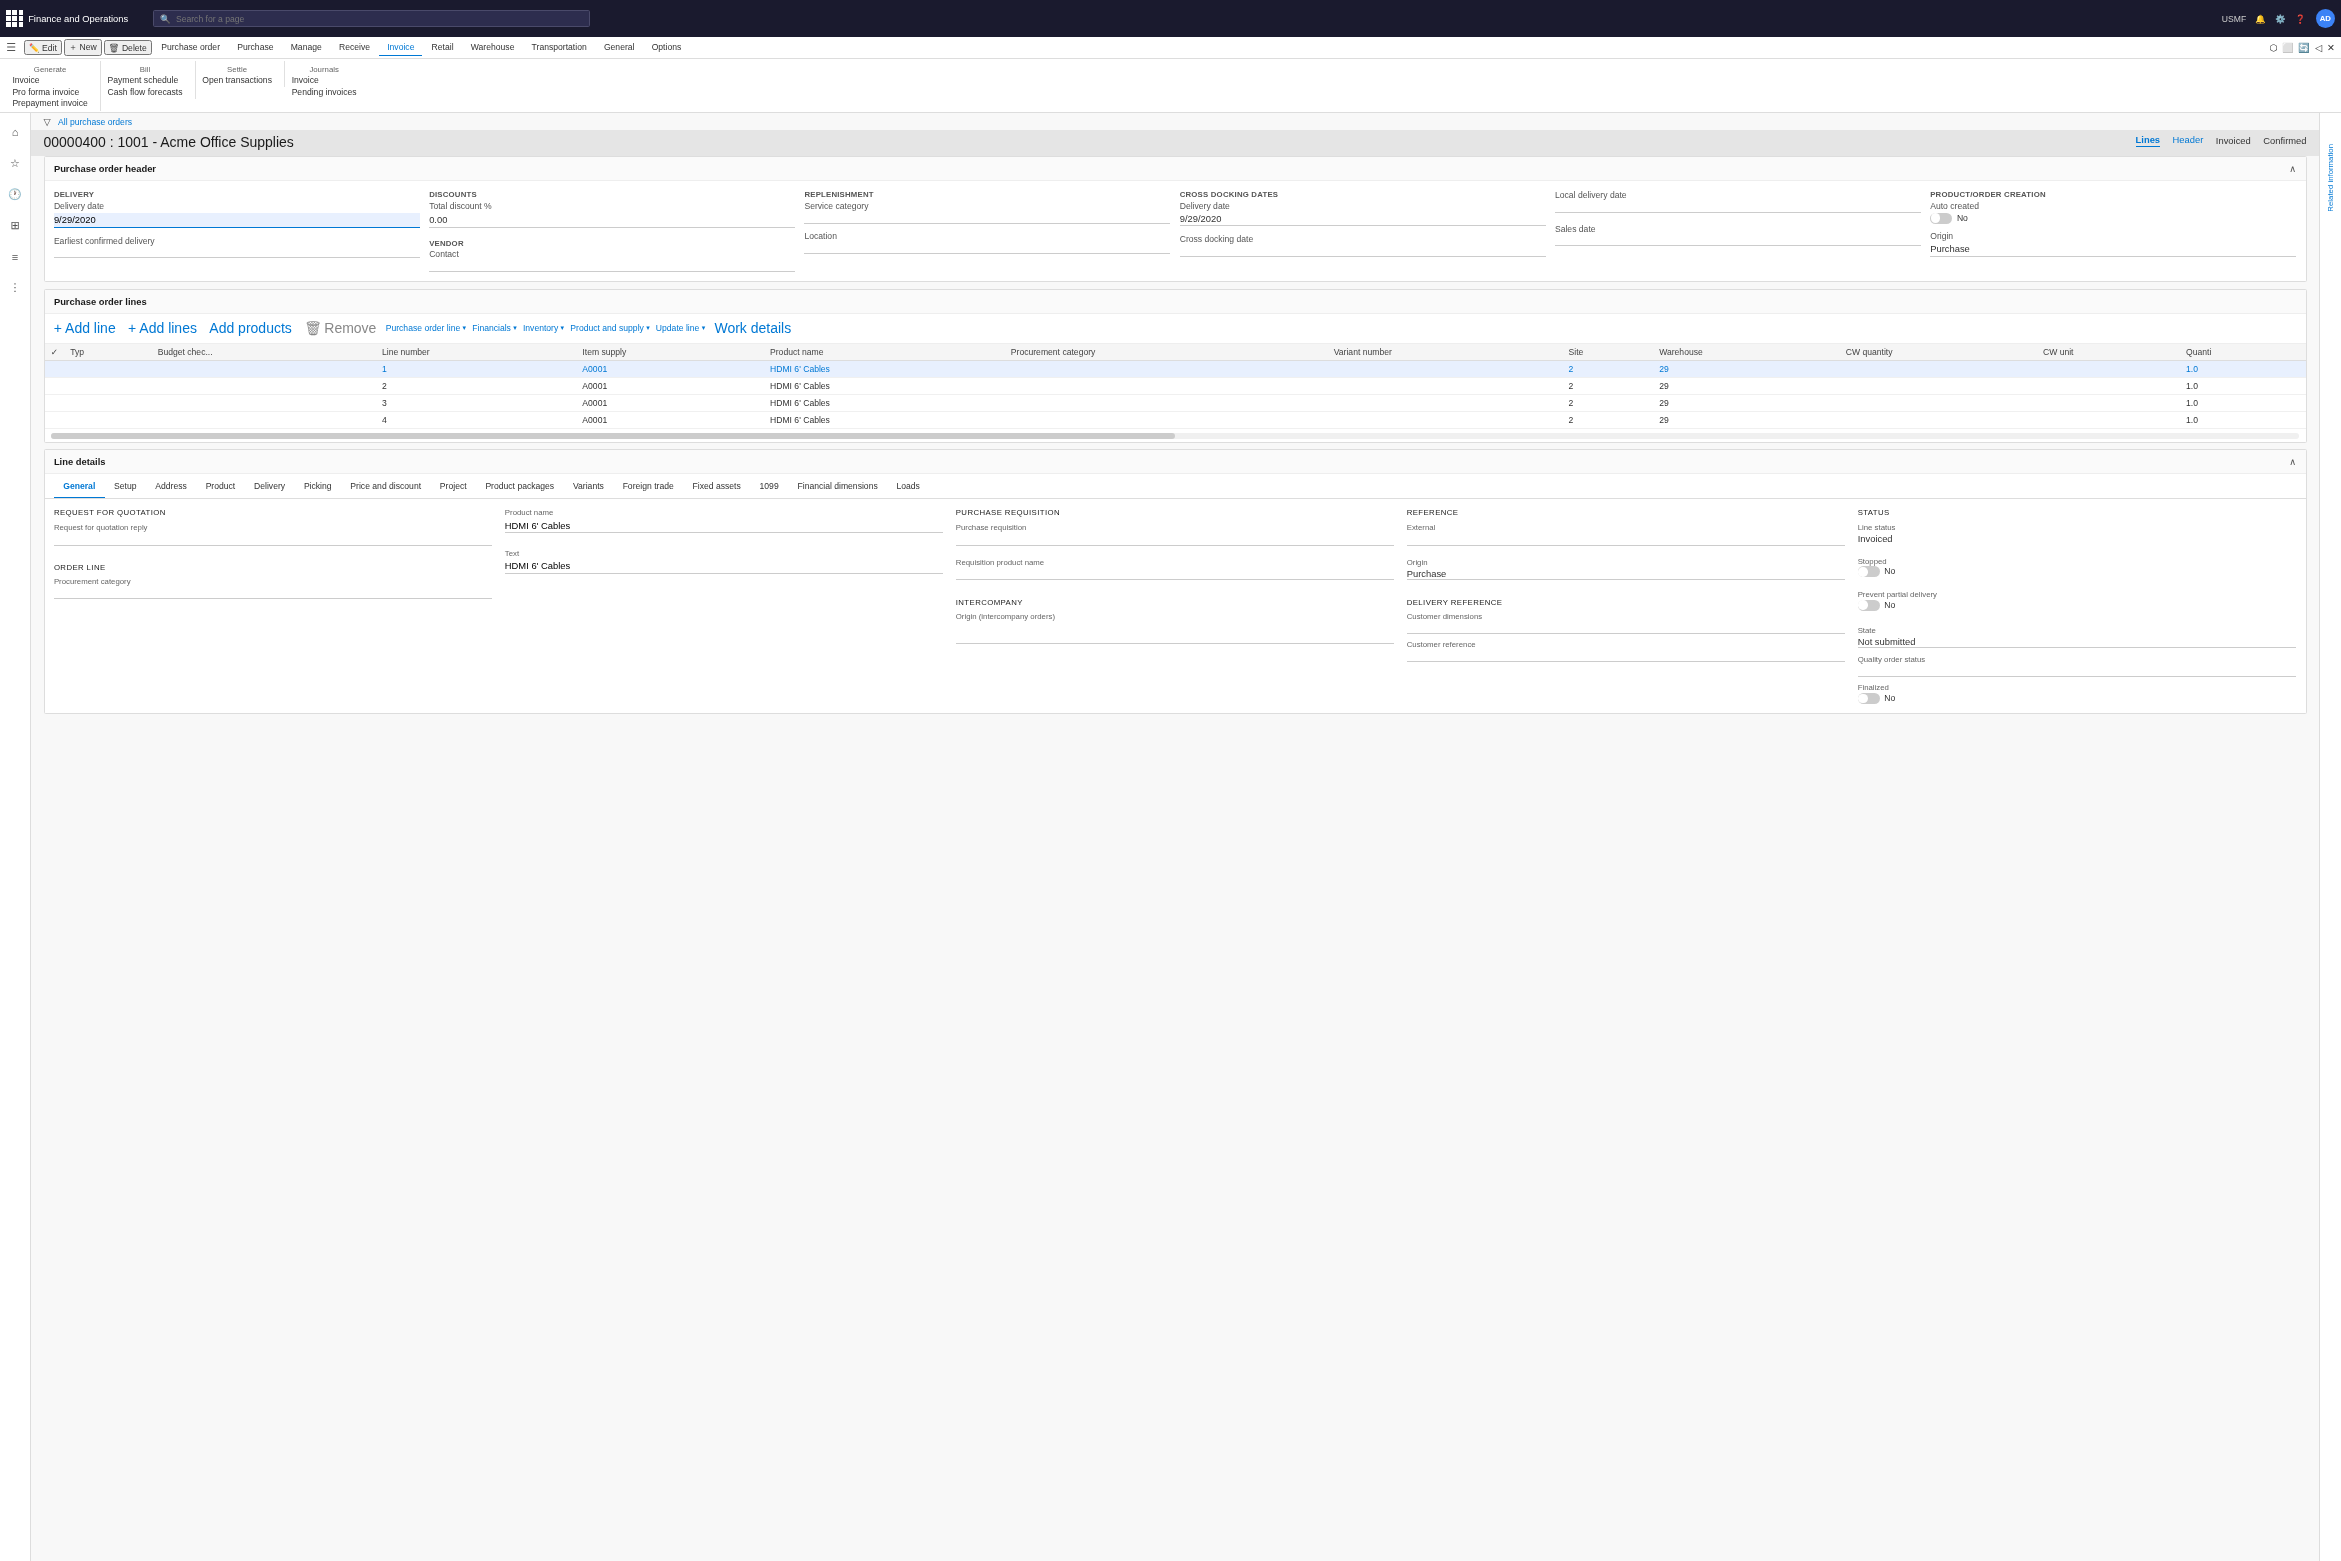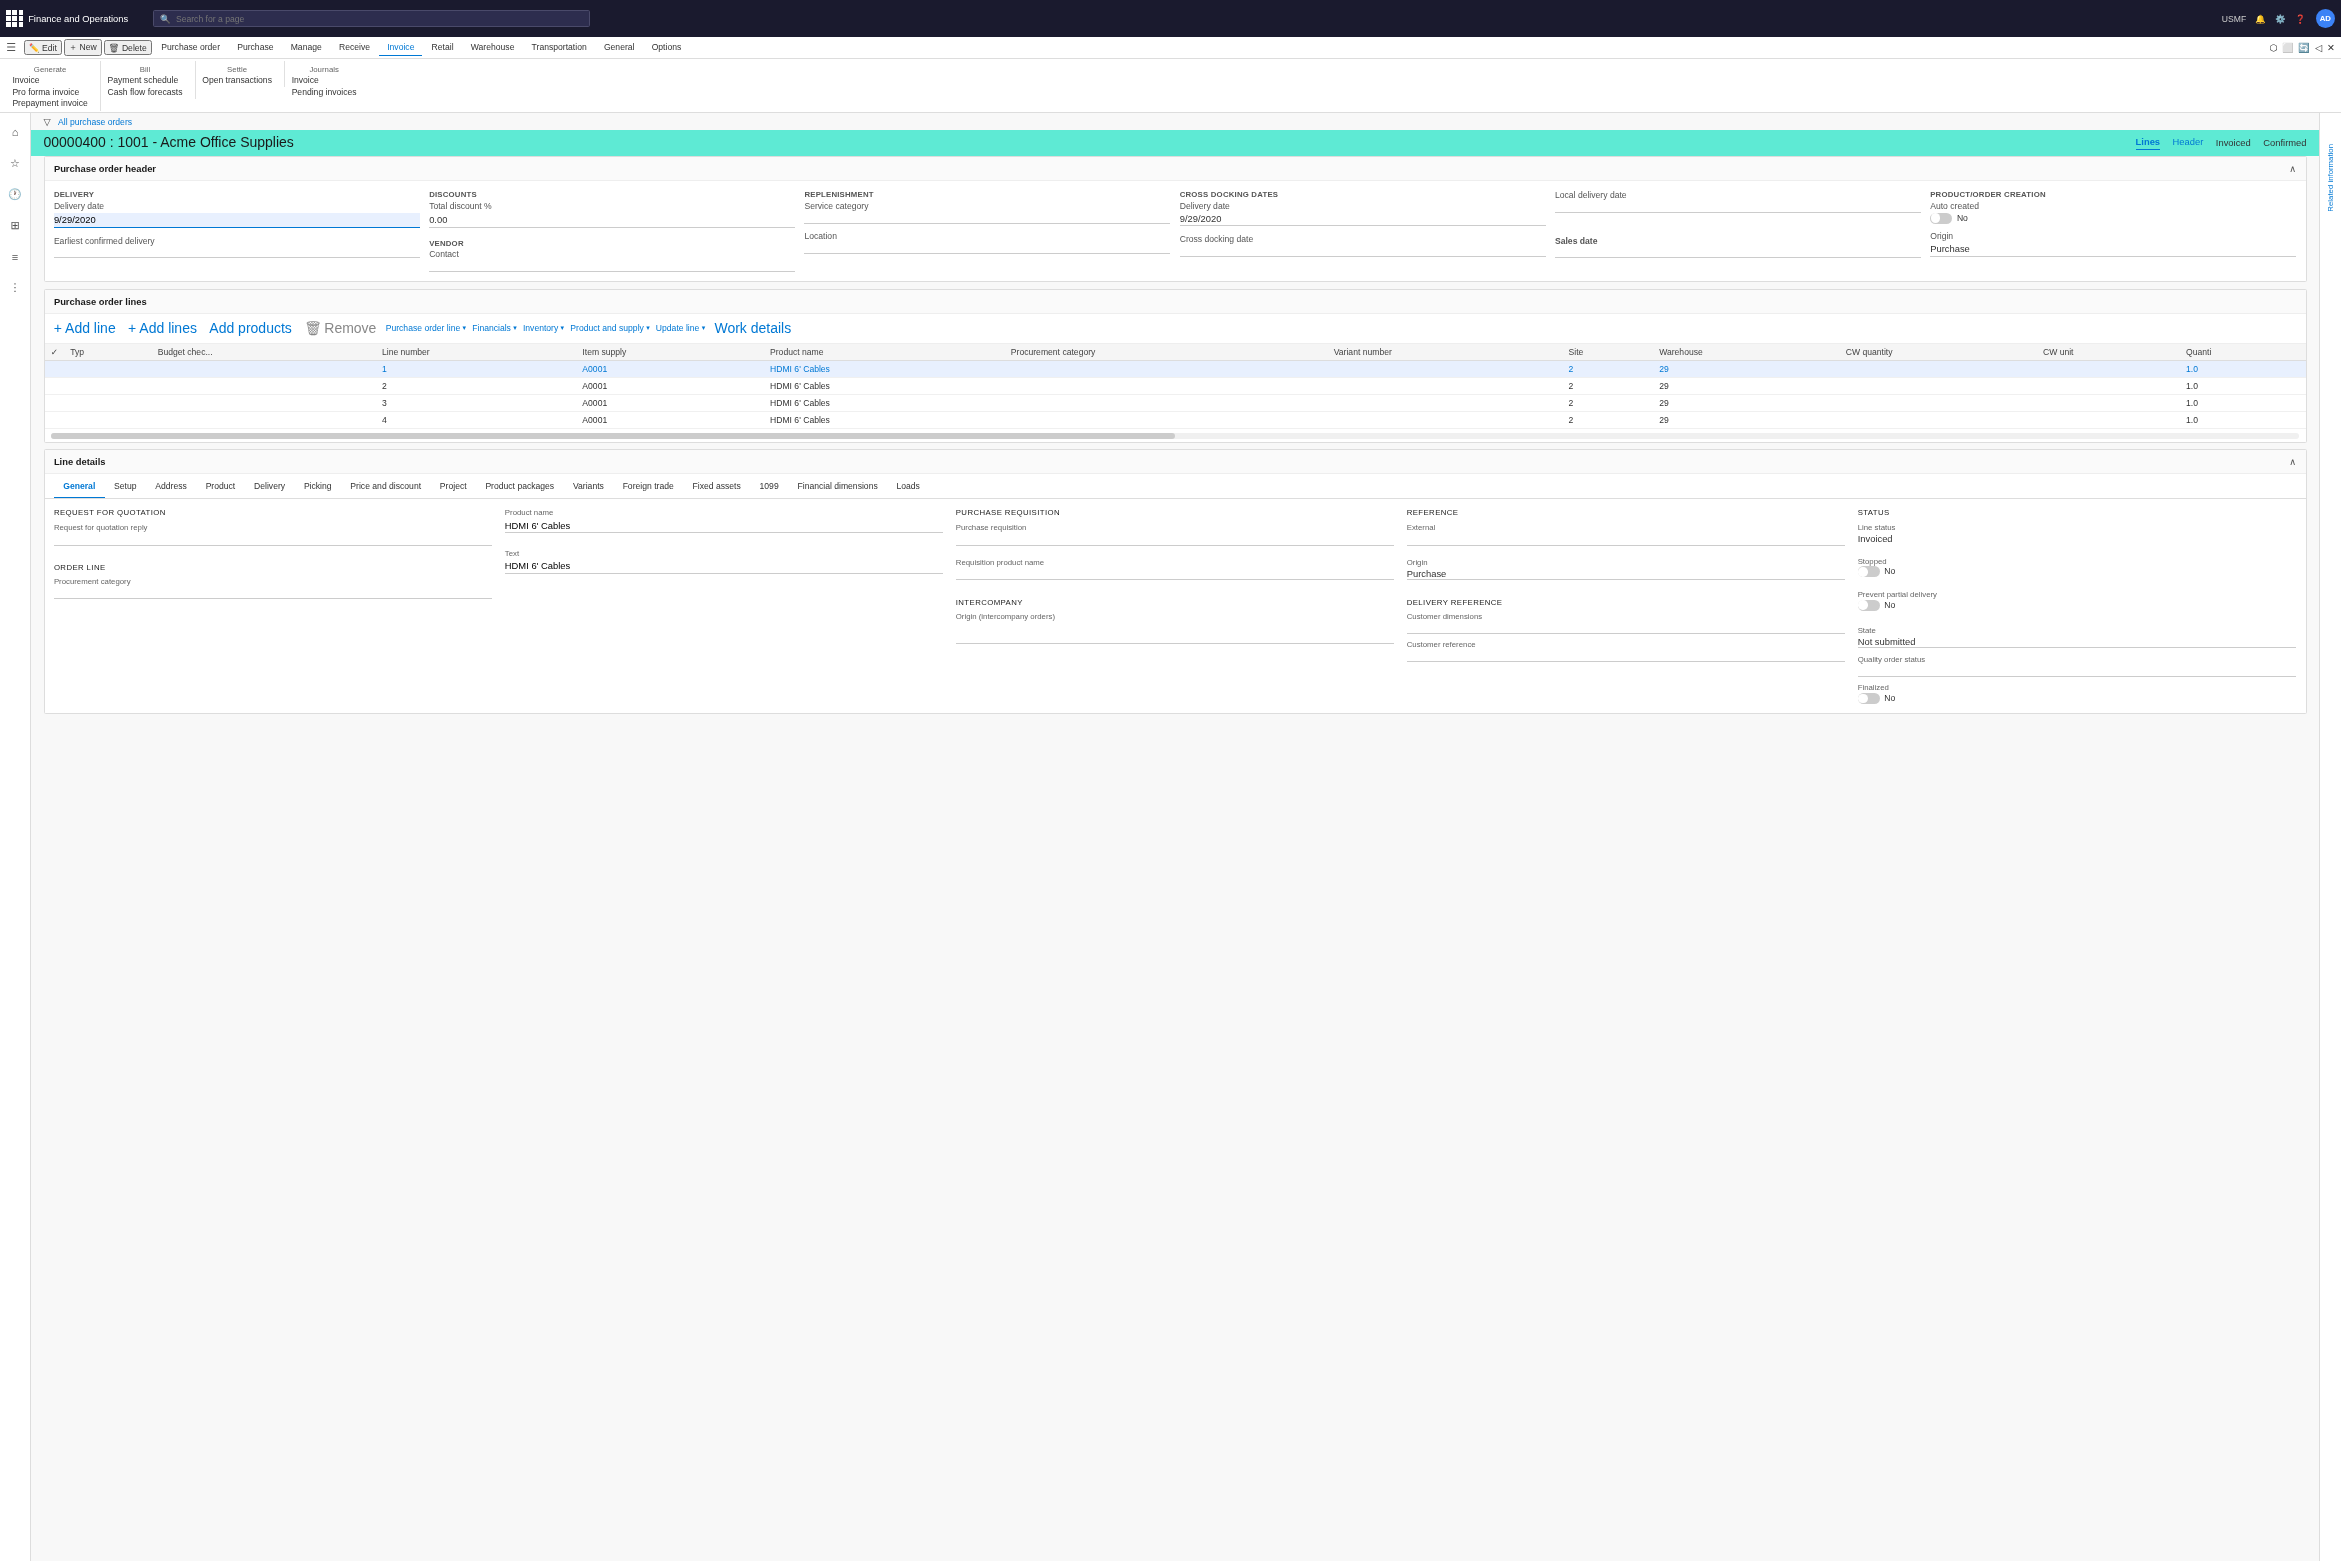--- a/index.html
+++ b/index.html
@@ -57,21 +57,21 @@
 
     
     .right-panel { width: 22px; background: #fff; border-left: 0.8px solid #ddd; display: flex; flex-direction: column; align-items: center; padding-top: 31px; }
     .right-panel-label { writing-mode: vertical-rl; transform: rotate(180deg); font-size: 7.8px; color: #0078d4; cursor: pointer; }
 
     
     .breadcrumb-bar { padding: 3.1px 12.5px; background: #f8f8f8; }
     .breadcrumb-link { color: #0078d4; font-size: 8.6px; cursor: pointer; }
 
     
-    .page-header { padding: 3.1px 12.5px 6.2px; background: #5eead4; display: flex; align-items: flex-end; justify-content: space-between; }
+    .page-header { padding: 3.1px 12.5px 6.2px; background: #e5e5e5; display: flex; align-items: flex-start; justify-content: space-between; }
     .page-title { font-size: 14px; font-weight: 400; color: #1a1a1a; }
     .page-header-right { display: flex; align-items: center; gap: 12.5px; }
     .view-tabs { display: flex; gap: 12.5px; }
     .view-tab { font-size: 9.4px; color: #0078d4; cursor: pointer; border-bottom: 1.6px solid transparent; padding-bottom: 1.6px; }
     .view-tab.active { border-bottom: 1.6px solid #0078d4; font-weight: 600; }
     .status-badge { font-size: 9.4px; color: #333; }
     .status-confirmed { font-size: 9.4px; color: #333; font-weight: 500; }
 
     
     .section-card { background: #fff; border: 0.8px solid #ddd; margin: 0 12.5px 6.2px; border-radius: 1.6px; }
@@ -283,21 +283,21 @@
           <span class="form-label">CROSS DOCKING DATES</span>
           <span class="form-sublabel">Delivery date</span>
           <div class="divider-line"><span>9/29/2020</span></div>
           <span class="form-sublabel" style="margin-top:6.2px;">Cross docking date</span>
           <div class="divider-line"></div>
         </div>
 
         <div class="form-group">
           <span class="form-sublabel">Local delivery date</span>
           <div class="divider-line"></div>
-          <span class="form-sublabel" style="margin-top:21px;font-weight:bold;">Sales date</span>
+          <span class="form-sublabel" style="margin-top:9px;">Sales date</span>
           <div class="divider-line"></div>
         </div>
 
         <div class="form-group">
           <span class="form-label">PRODUCT/ORDER CREATION</span>
           <span class="form-sublabel">Auto created</span>
           <div class="toggle-wrap">
             <div class="toggle">
                 <div class="toggle-knob"></div>
               </div>

